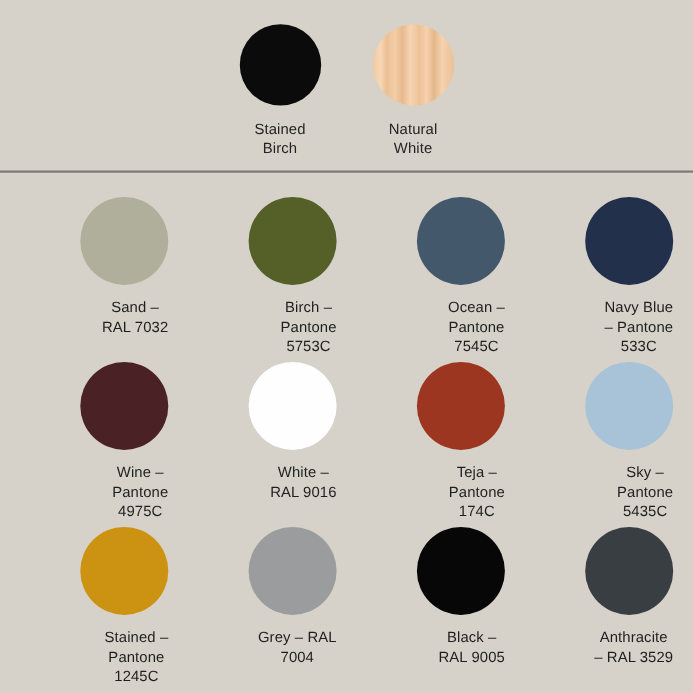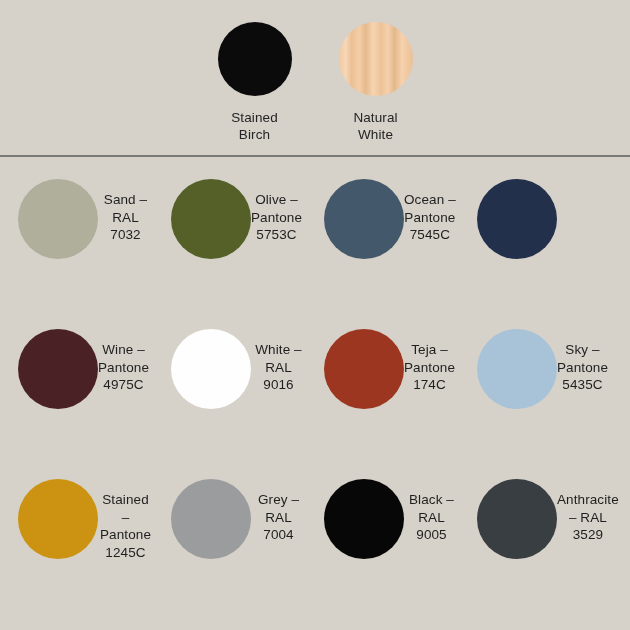--- a/index.html
+++ b/index.html
@@ -100,22 +100,22 @@
     flex-direction: column;
   }
   .color-row {
     display: flex;
     justify-content: space-between;
     height: 150px;
   }
   .color-cell {
     width: 135px;
     display: flex;
-    flex-direction: row;
-    align-items: flex-start;
+    flex-direction: column;
+    align-items: flex-end;
   }
   .color-disc {
     width: 80px;
     height: 80px;
     border-radius: 50%;
     flex: none;
   }
   .color-caption {
     margin-top: 12px;
     font-size: 13.5px;
@@ -152,32 +152,35 @@
   <div class="colors">
 
     <div class="color-row">
       <div class="color-cell">
         <div class="color-disc" style="background-color: rgb(175, 175, 156);"></div>
         <div class="color-caption">Sand –
 RAL 7032</div>
       </div>
       <div class="color-cell">
         <div class="color-disc" style="background-color: rgb(84, 96, 40);"></div>
-        <div class="color-caption">Olive –
+        <div class="color-caption">Birch –
 Pantone
 5753C</div>
       </div>
       <div class="color-cell">
         <div class="color-disc" style="background-color: rgb(68, 88, 107);"></div>
         <div class="color-caption">Ocean –
 Pantone
 7545C</div>
       </div>
       <div class="color-cell">
         <div class="color-disc" style="background-color: rgb(35, 48, 76);"></div>
+        <div class="color-caption">Navy Blue
+– Pantone
+533C</div>
       </div>
     </div>
 
     <div class="color-row">
       <div class="color-cell">
         <div class="color-disc" style="background-color: rgb(74, 34, 38);"></div>
         <div class="color-caption">Wine –
 Pantone
 4975C</div>
       </div>

